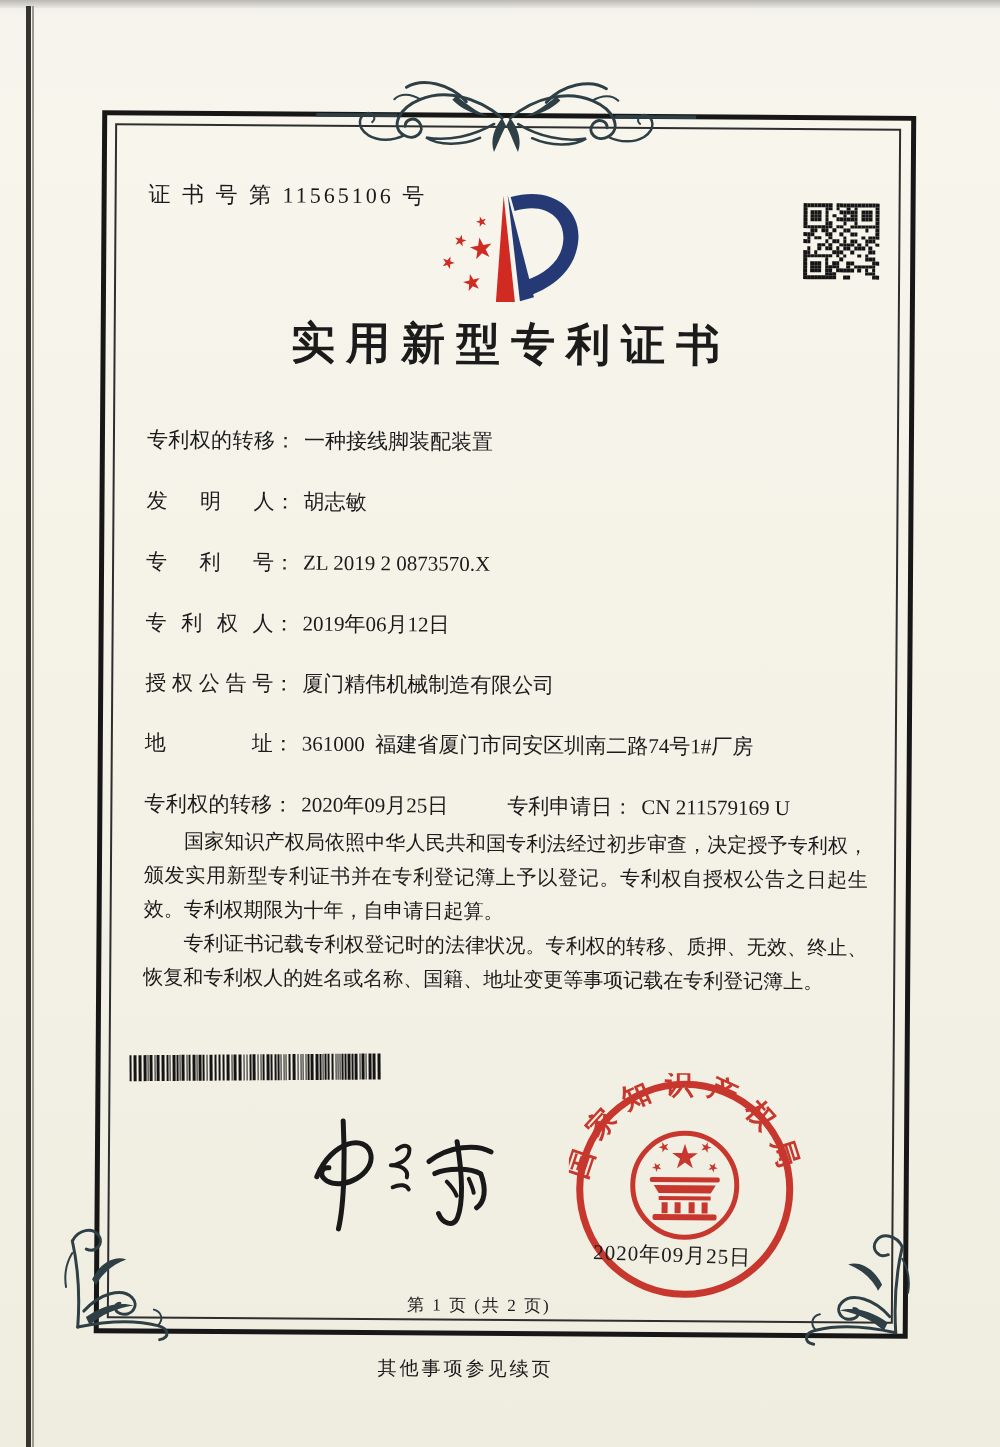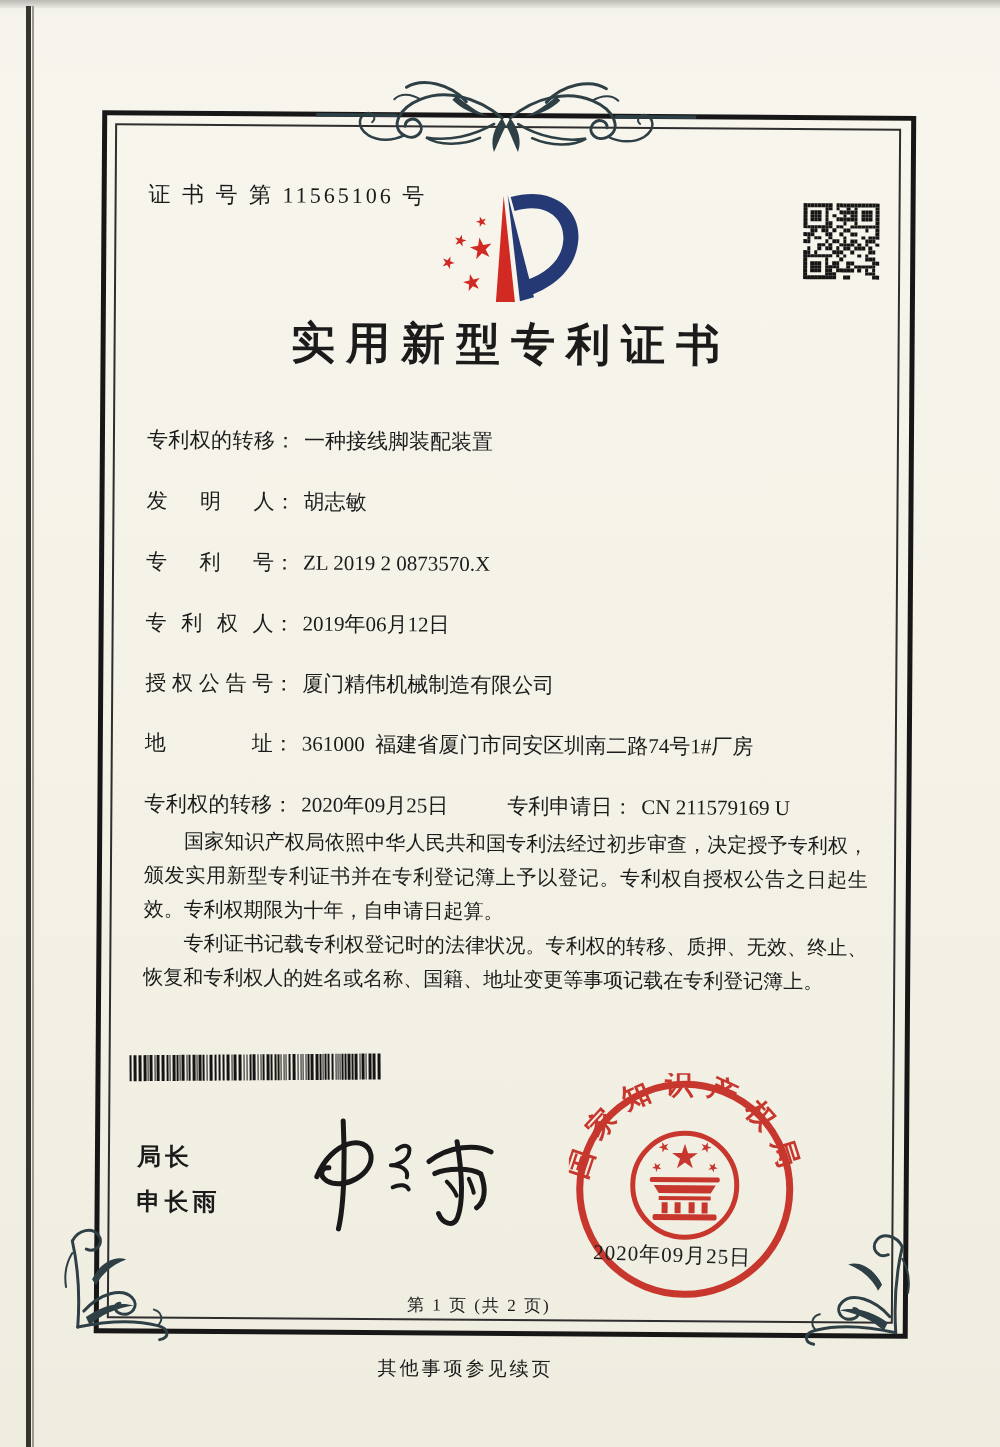--- a/index.html
+++ b/index.html
@@ -581,24 +581,20 @@
     </span>
   </div>
 
   <div class="paras">
     <p>国家知识产权局依照中华人民共和国专利法经过初步审查，决定授予专利权，颁发实用新型专利证书并在专利登记簿上予以登记。专利权自授权公告之日起生效。专利权期限为十年，自申请日起算。</p>
     <p>专利证书记载专利权登记时的法律状况。专利权的转移、质押、无效、终止、恢复和专利权人的姓名或名称、国籍、地址变更等事项记载在专利登记簿上。</p>
   </div>
 
   <div class="barcode"><i style="width:2px;margin-right:2px"></i><i style="width:3px;margin-right:2px"></i><i style="width:3px;margin-right:2px"></i><i style="width:3px;margin-right:1px"></i><i style="width:1px;margin-right:1px"></i><i style="width:3px;margin-right:2px"></i><i style="width:1px;margin-right:1px"></i><i style="width:3px;margin-right:2px"></i><i style="width:3px;margin-right:2px"></i><i style="width:2px;margin-right:1px"></i><i style="width:1px;margin-right:2px"></i><i style="width:3px;margin-right:1px"></i><i style="width:2px;margin-right:1px"></i><i style="width:1px;margin-right:1px"></i><i style="width:3px;margin-right:2px"></i><i style="width:1px;margin-right:1px"></i><i style="width:2px;margin-right:2px"></i><i style="width:3px;margin-right:1px"></i><i style="width:1px;margin-right:1px"></i><i style="width:3px;margin-right:1px"></i><i style="width:2px;margin-right:2px"></i><i style="width:1px;margin-right:2px"></i><i style="width:3px;margin-right:2px"></i><i style="width:2px;margin-right:2px"></i><i style="width:2px;margin-right:2px"></i><i style="width:2px;margin-right:2px"></i><i style="width:3px;margin-right:2px"></i><i style="width:1px;margin-right:1px"></i><i style="width:3px;margin-right:2px"></i><i style="width:3px;margin-right:2px"></i><i style="width:1px;margin-right:2px"></i><i style="width:1px;margin-right:2px"></i><i style="width:2px;margin-right:1px"></i><i style="width:3px;margin-right:2px"></i><i style="width:1px;margin-right:2px"></i><i style="width:1px;margin-right:1px"></i><i style="width:2px;margin-right:2px"></i><i style="width:3px;margin-right:1px"></i><i style="width:2px;margin-right:2px"></i><i style="width:2px;margin-right:1px"></i><i style="width:2px;margin-right:1px"></i><i style="width:1px;margin-right:2px"></i><i style="width:1px;margin-right:1px"></i><i style="width:1px;margin-right:2px"></i><i style="width:2px;margin-right:2px"></i><i style="width:3px;margin-right:2px"></i><i style="width:1px;margin-right:2px"></i><i style="width:1px;margin-right:1px"></i><i style="width:1px;margin-right:2px"></i><i style="width:1px;margin-right:1px"></i><i style="width:2px;margin-right:1px"></i><i style="width:3px;margin-right:2px"></i><i style="width:3px;margin-right:1px"></i><i style="width:2px;margin-right:1px"></i><i style="width:1px;margin-right:1px"></i><i style="width:2px;margin-right:1px"></i><i style="width:2px;margin-right:2px"></i><i style="width:2px;margin-right:2px"></i><i style="width:1px;margin-right:1px"></i><i style="width:1px;margin-right:1px"></i><i style="width:1px;margin-right:1px"></i><i style="width:2px;margin-right:1px"></i><i style="width:2px;margin-right:1px"></i><i style="width:3px;margin-right:1px"></i><i style="width:2px;margin-right:1px"></i><i style="width:3px;margin-right:2px"></i><i style="width:1px;margin-right:1px"></i><i style="width:3px;margin-right:1px"></i><i style="width:1px;margin-right:2px"></i><i style="width:3px;margin-right:1px"></i><i style="width:3px;margin-right:2px"></i><i style="width:3px;margin-right:2px"></i></div>
 
-  <div class="signer">
-    <div>局长</div>
-    <div>申长雨</div>
-  </div>
 
   <svg class="signature" viewBox="0 0 235 122">
     <g fill="none" stroke="#191919" stroke-width="5" stroke-linecap="round" stroke-linejoin="round">
       <path d="M38 62 C 52 26 88 18 92 40 C 95 58 66 76 48 66 C 40 61 42 52 50 53"></path>
       <path d="M64 6 C 66 40 66 88 60 114"></path>
       <path d="M118 34 C 126 28 132 30 130 38 C 128 46 118 50 112 50 C 122 50 130 54 128 62" stroke-width="4"></path>
       <path d="M114 72 C 122 68 128 70 130 74" stroke-width="4"></path>
       <path d="M150 46 C 170 30 198 28 212 36"></path>
       <path d="M178 26 C 183 56 185 86 179 102 C 175 112 164 108 160 98"></path>
       <path d="M156 58 C 168 52 192 52 202 58 C 208 74 206 86 198 92"></path>

